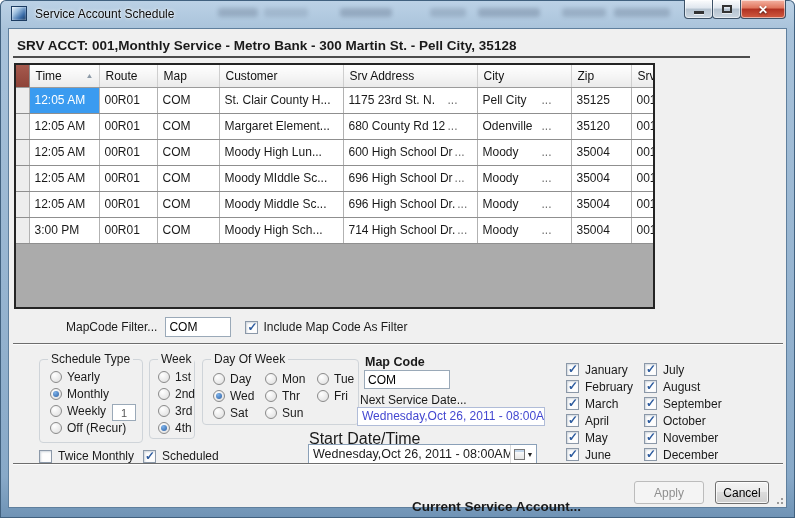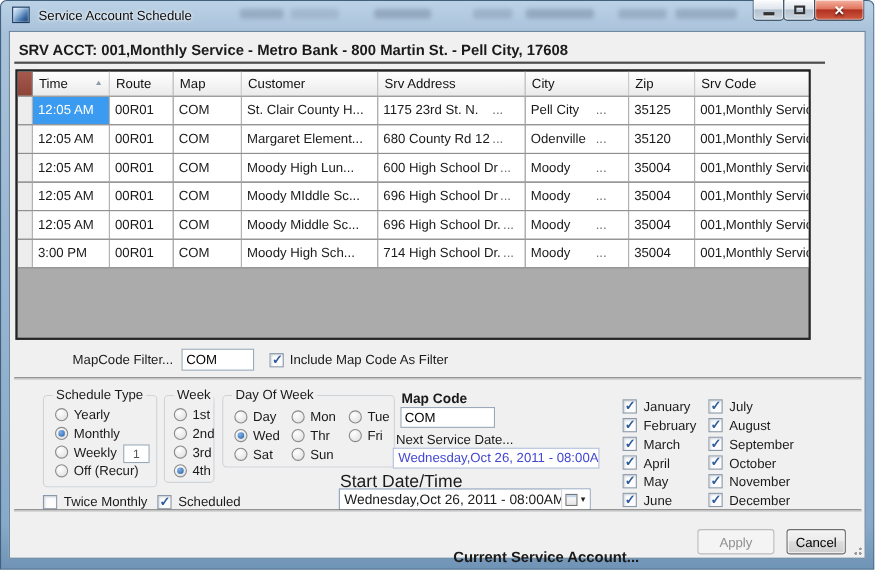--- a/index.html
+++ b/index.html
@@ -37,21 +37,21 @@
     font-size:12px; font-weight:bold; text-shadow:0 1px 2px rgba(0,0,0,.6); }
 
   
   .client { position:absolute; left:8px; top:28px; width:779px; height:480px;
     background:#f0f0f0; border:1px solid #5f7f9d; }
 
   .acct-header { position:absolute; left:8px; top:9px; font-size:13.5px; font-weight:bold; }
   .acct-sep { position:absolute; left:4px; top:27px; width:737px; height:2px; background:#4c4c4c; }
 
   
-  .grid-wrap { position:absolute; left:5px; top:34px; width:723px; height:246px;
+  .grid-wrap { position:absolute; left:5px; top:34px; width:641px; height:246px;
     background:#ababab; border:2px solid #242424; overflow:hidden; }
   table.grid { border-collapse:collapse; table-layout:fixed; width:761px; background:transparent; }
   .grid th, .grid td { overflow:hidden; white-space:nowrap; }
   .grid th { height:22px; font-weight:normal; text-align:left; padding:0 0 0 6px; font-size:12px;
     background:linear-gradient(#ffffff,#f4f4f4 55%,#eaeaea); color:#111;
     border-right:1px solid #cfcfcf; border-bottom:1px solid #9b9b9b; }
   .grid th.sel-h { background:linear-gradient(#a65a4e,#8e4338); border-right:1px solid #8f8f8f; padding:0; }
   .grid td { height:26px; background:#fff; font-size:12px; padding:0 16px 0 5px;
     border-right:1px solid #b2b2b2; border-bottom:1px solid #8f8f8f; }
   .grid td.sel { background:#ededed; padding:0; }
@@ -162,21 +162,21 @@
           <span class="glyph-max"></span>
         </div>
       <div class="win-btn close">
           <span class="glyph-close">✕</span>
         </div>
     </div>
   </div>
 
   <div class="client">
 
-    <div class="acct-header">SRV ACCT: 001,Monthly Service - Metro Bank - 800 Martin St. - Pell City, 17608</div>
+    <div class="acct-header">SRV ACCT: 001,Monthly Service - Metro Bank - 300 Martin St. - Pell City, 35128</div>
     <div class="acct-sep"></div>
 
     <div class="grid-wrap">
       <table class="grid">
         <colgroup>
           <col style="width:13px">
             <col style="width:70px">
             <col style="width:58px">
             <col style="width:62px">
           <col style="width:124px">

